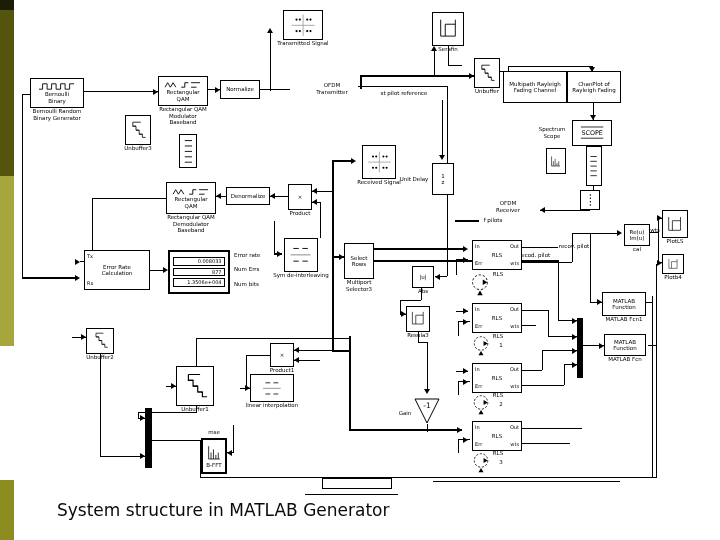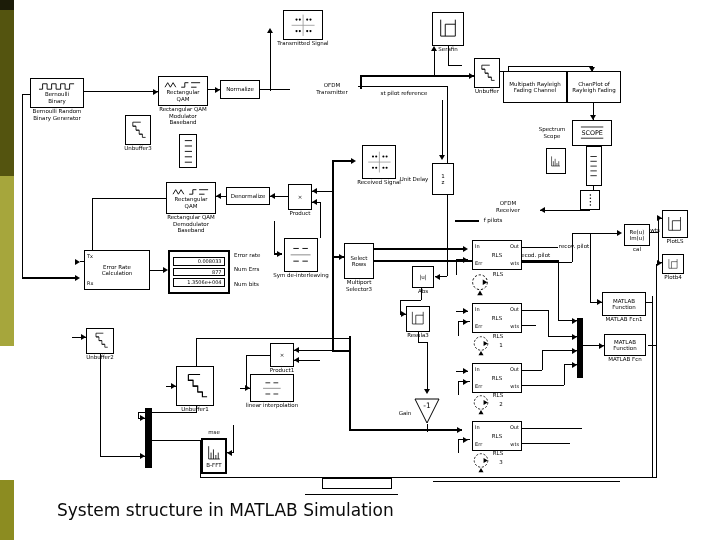--- a/index.html
+++ b/index.html
@@ -513,13 +513,13 @@
     <div class="blk thick" style="left: 201px; top: 438px; width: 26px; height: 36px;">
       <svg class="icon" width="75%" height="60%" viewBox="0 0 20 24">
         <path d="M3 20V4M3 20h14" fill="none" stroke="#000" stroke-width="1"></path>
         <path d="M6 20v-8M9 20v-12M12 20v-5M15 20v-8" fill="none" stroke="#000" stroke-width="1"></path>
       </svg>
       <div class="bt">B-FFT</div>
     </div>
     <div class="blk" style="left: 322px; top: 478px; width: 70px; height: 11px;"></div>
   </div>
 
-<div id="caption">System structure in MATLAB Simulation</div>
+<div id="caption">System structure in MATLAB Generator</div>
 
 </body></html>

